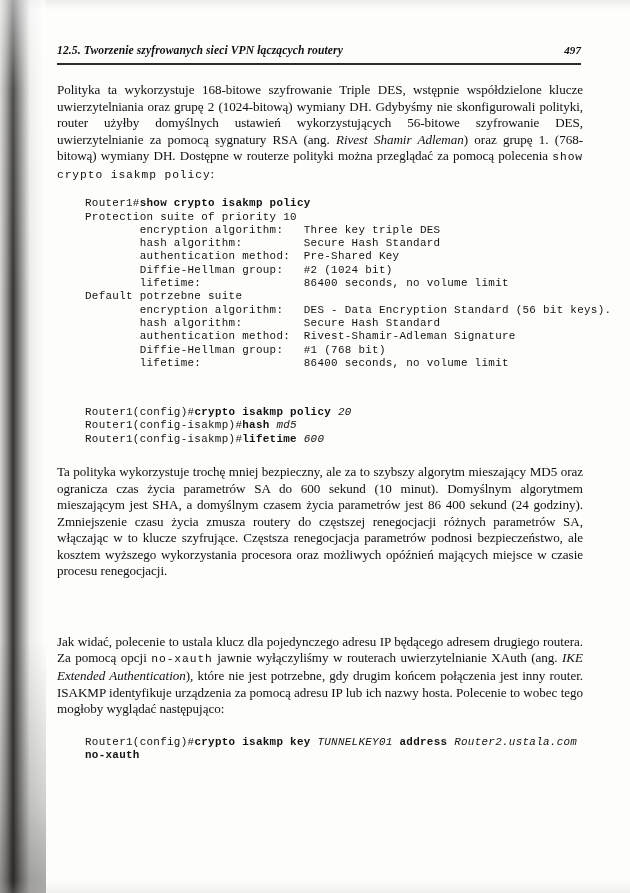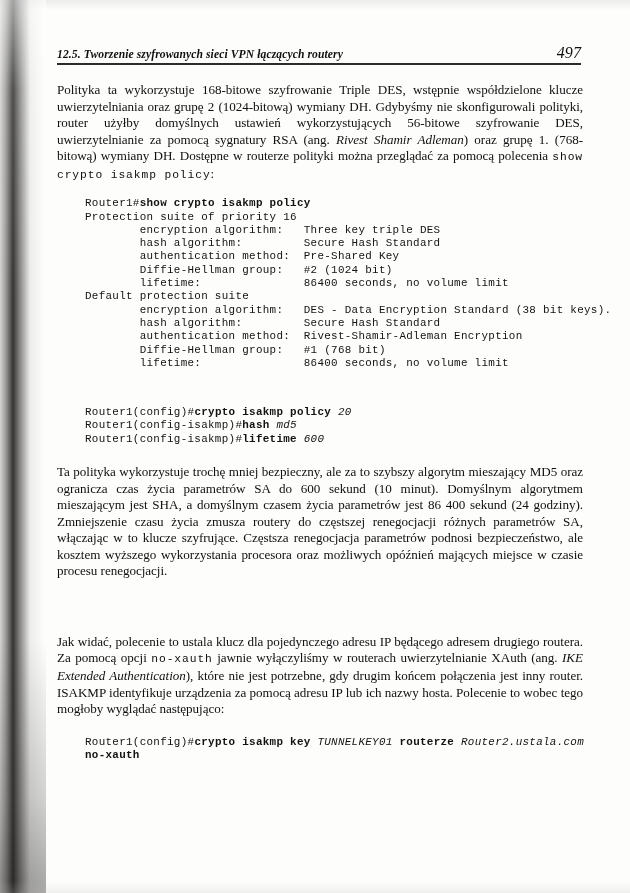--- a/index.html
+++ b/index.html
@@ -84,22 +84,22 @@
     display: flex;
     align-items: baseline;
     justify-content: space-between;
     font-size: 11.6px;
     font-style: italic;
     font-weight: bold;
     letter-spacing: 0.1px;
   }
   .running-head .pageno {
     font-style: italic;
-    font-weight: normal;
-    font-size: 16px;
+    font-weight: bold;
+    font-size: 11px;
   }
   .head-rule {
     position: absolute;
     left: 57px;
     top: 63px;
     width: 524px;
     height: 1.5px;
     background: #1a1a19;
     opacity: 0.92;
   }
@@ -159,30 +159,30 @@
     <div class="head-rule"></div>
 
     <div class="body-col">
 
       <p class="para"><span>Polityka ta wykorzystuje 168-bitowe szyfrowanie Triple DES, wstępnie współdzielone klucze uwierzytelniania oraz grupę 2 (1024-bitową) wymiany DH. Gdybyśmy nie skonfigurowali polityki, router użyłby domyślnych ustawień wykorzystujących 56-bitowe szyfrowanie DES, uwierzytelnianie za pomocą sygnatury RSA (ang. </span><span class="it">Rivest Shamir Adleman</span><span>) oraz grupę 1. (768-bitową) wymiany DH. Dostępne w routerze polityki można przeglądać za pomocą polecenia </span><span class="inline-code">show crypto isakmp policy</span><span>:</span></p>
 
       <div class="gap-md"></div>
 
       <div class="block-indent">
         <pre class="codeblock"><span>Router1#</span><span class="b">show crypto isakmp policy</span>
-<span>Protection suite of priority 16</span>
+<span>Protection suite of priority 10</span>
 <span>        encryption algorithm:   Three key triple DES</span>
 <span>        hash algorithm:         Secure Hash Standard</span>
 <span>        authentication method:  Pre-Shared Key</span>
 <span>        Diffie-Hellman group:   #2 (1024 bit)</span>
 <span>        lifetime:               86400 seconds, no volume limit</span>
-<span>Default protection suite</span>
-<span>        encryption algorithm:   DES - Data Encryption Standard (38 bit keys).</span>
+<span>Default potrzebne suite</span>
+<span>        encryption algorithm:   DES - Data Encryption Standard (56 bit keys).</span>
 <span>        hash algorithm:         Secure Hash Standard</span>
-<span>        authentication method:  Rivest-Shamir-Adleman Encryption</span>
+<span>        authentication method:  Rivest-Shamir-Adleman Signature</span>
 <span>        Diffie-Hellman group:   #1 (768 bit)</span>
 <span>        lifetime:               86400 seconds, no volume limit</span></pre>
       </div>
 
       <div class="gap-lg"></div>
 
 
       <div class="gap-lg"></div>
 
       <div class="block-indent">
@@ -201,21 +201,21 @@
       <div class="gap-lg"></div>
 
 
       <div class="gap-lg"></div>
 
       <p class="para"><span>Jak widać, polecenie to ustala klucz dla pojedynczego adresu IP będącego adresem drugiego routera. Za pomocą opcji </span><span class="inline-code">no-xauth</span><span> jawnie wyłączyliśmy w routerach uwierzytelnianie XAuth (ang. </span><span class="it">IKE Extended Authentication</span><span>), które nie jest potrzebne, gdy drugim końcem połączenia jest inny router. ISAKMP identyfikuje urządzenia za pomocą adresu IP lub ich nazwy hosta. Polecenie to wobec tego mogłoby wyglądać następująco:</span></p>
 
       <div class="gap-lg"></div>
 
       <div class="block-indent">
-        <pre class="codeblock"><span>Router1(config)#</span><span class="b">crypto isakmp key </span><span class="i">TUNNELKEY01</span><span class="b"> routerze </span><span class="i">Router2.ustala.com</span>
+        <pre class="codeblock"><span>Router1(config)#</span><span class="b">crypto isakmp key </span><span class="i">TUNNELKEY01</span><span class="b"> address </span><span class="i">Router2.ustala.com</span>
 <span class="b">no-xauth</span></pre>
       </div>
 
     </div>
   </div>
 
   <div class="gutter"></div>
   <div class="gutter-taper"></div>
   <div class="edge-bottom"></div>
 </div>

